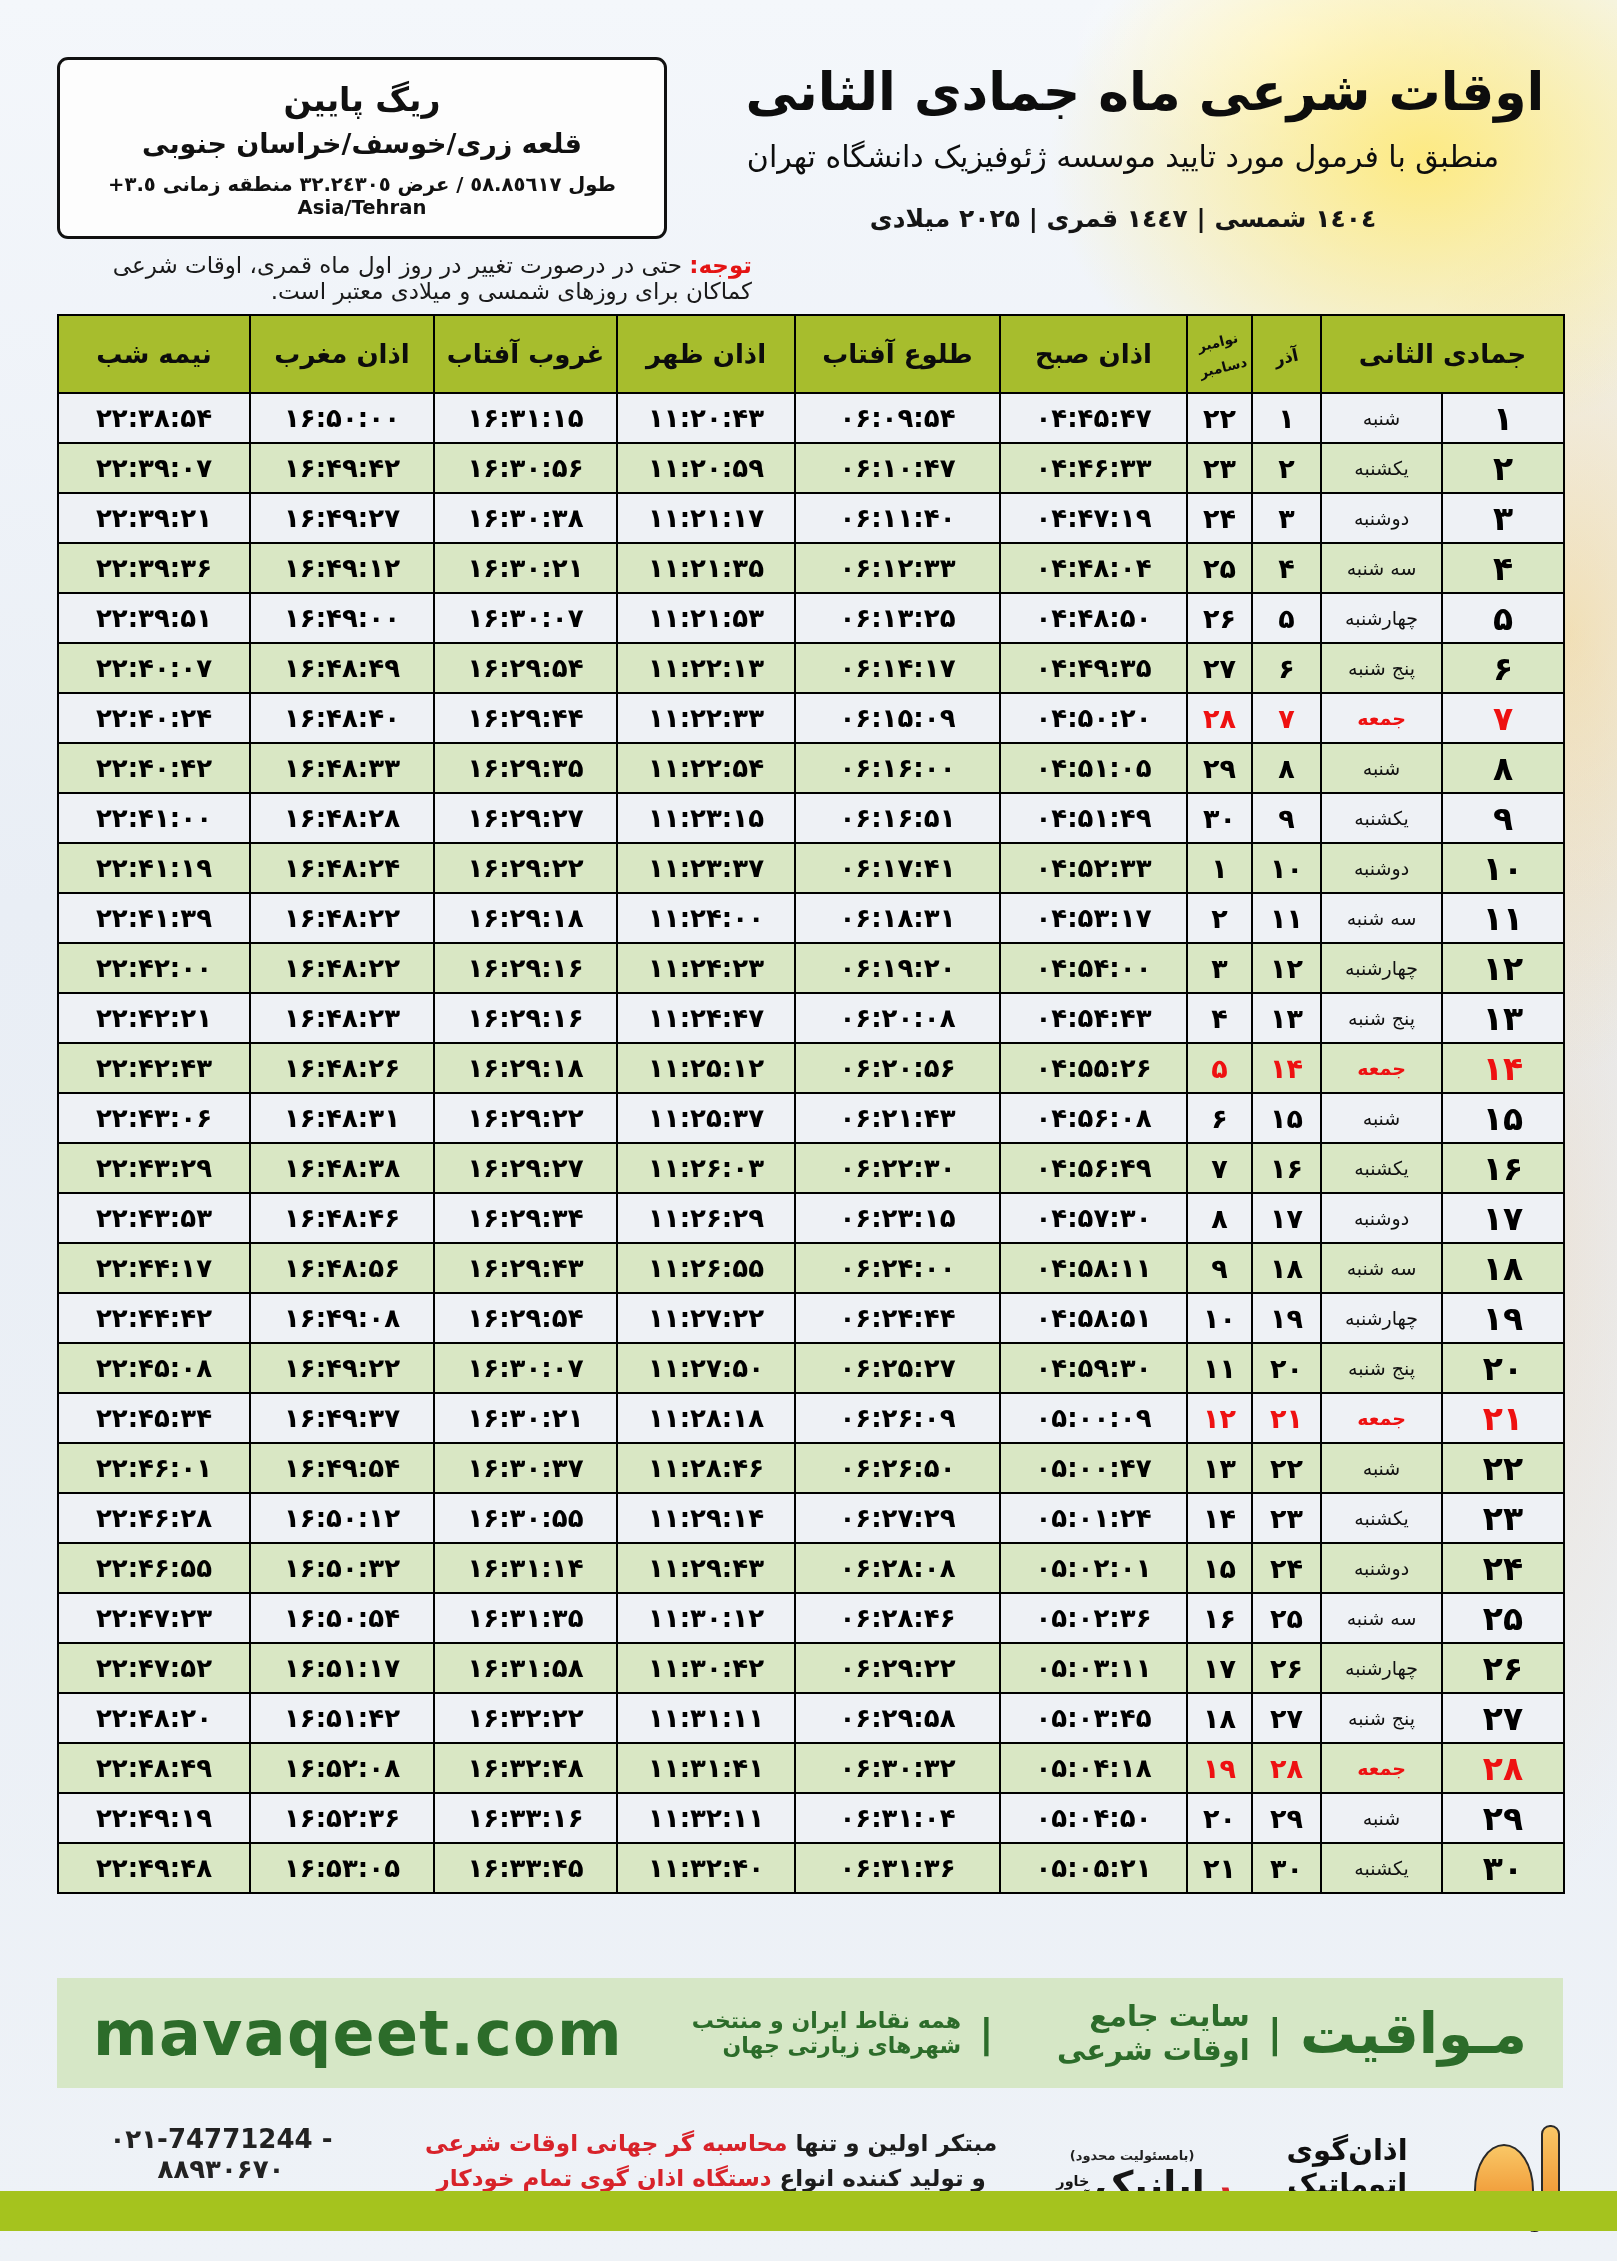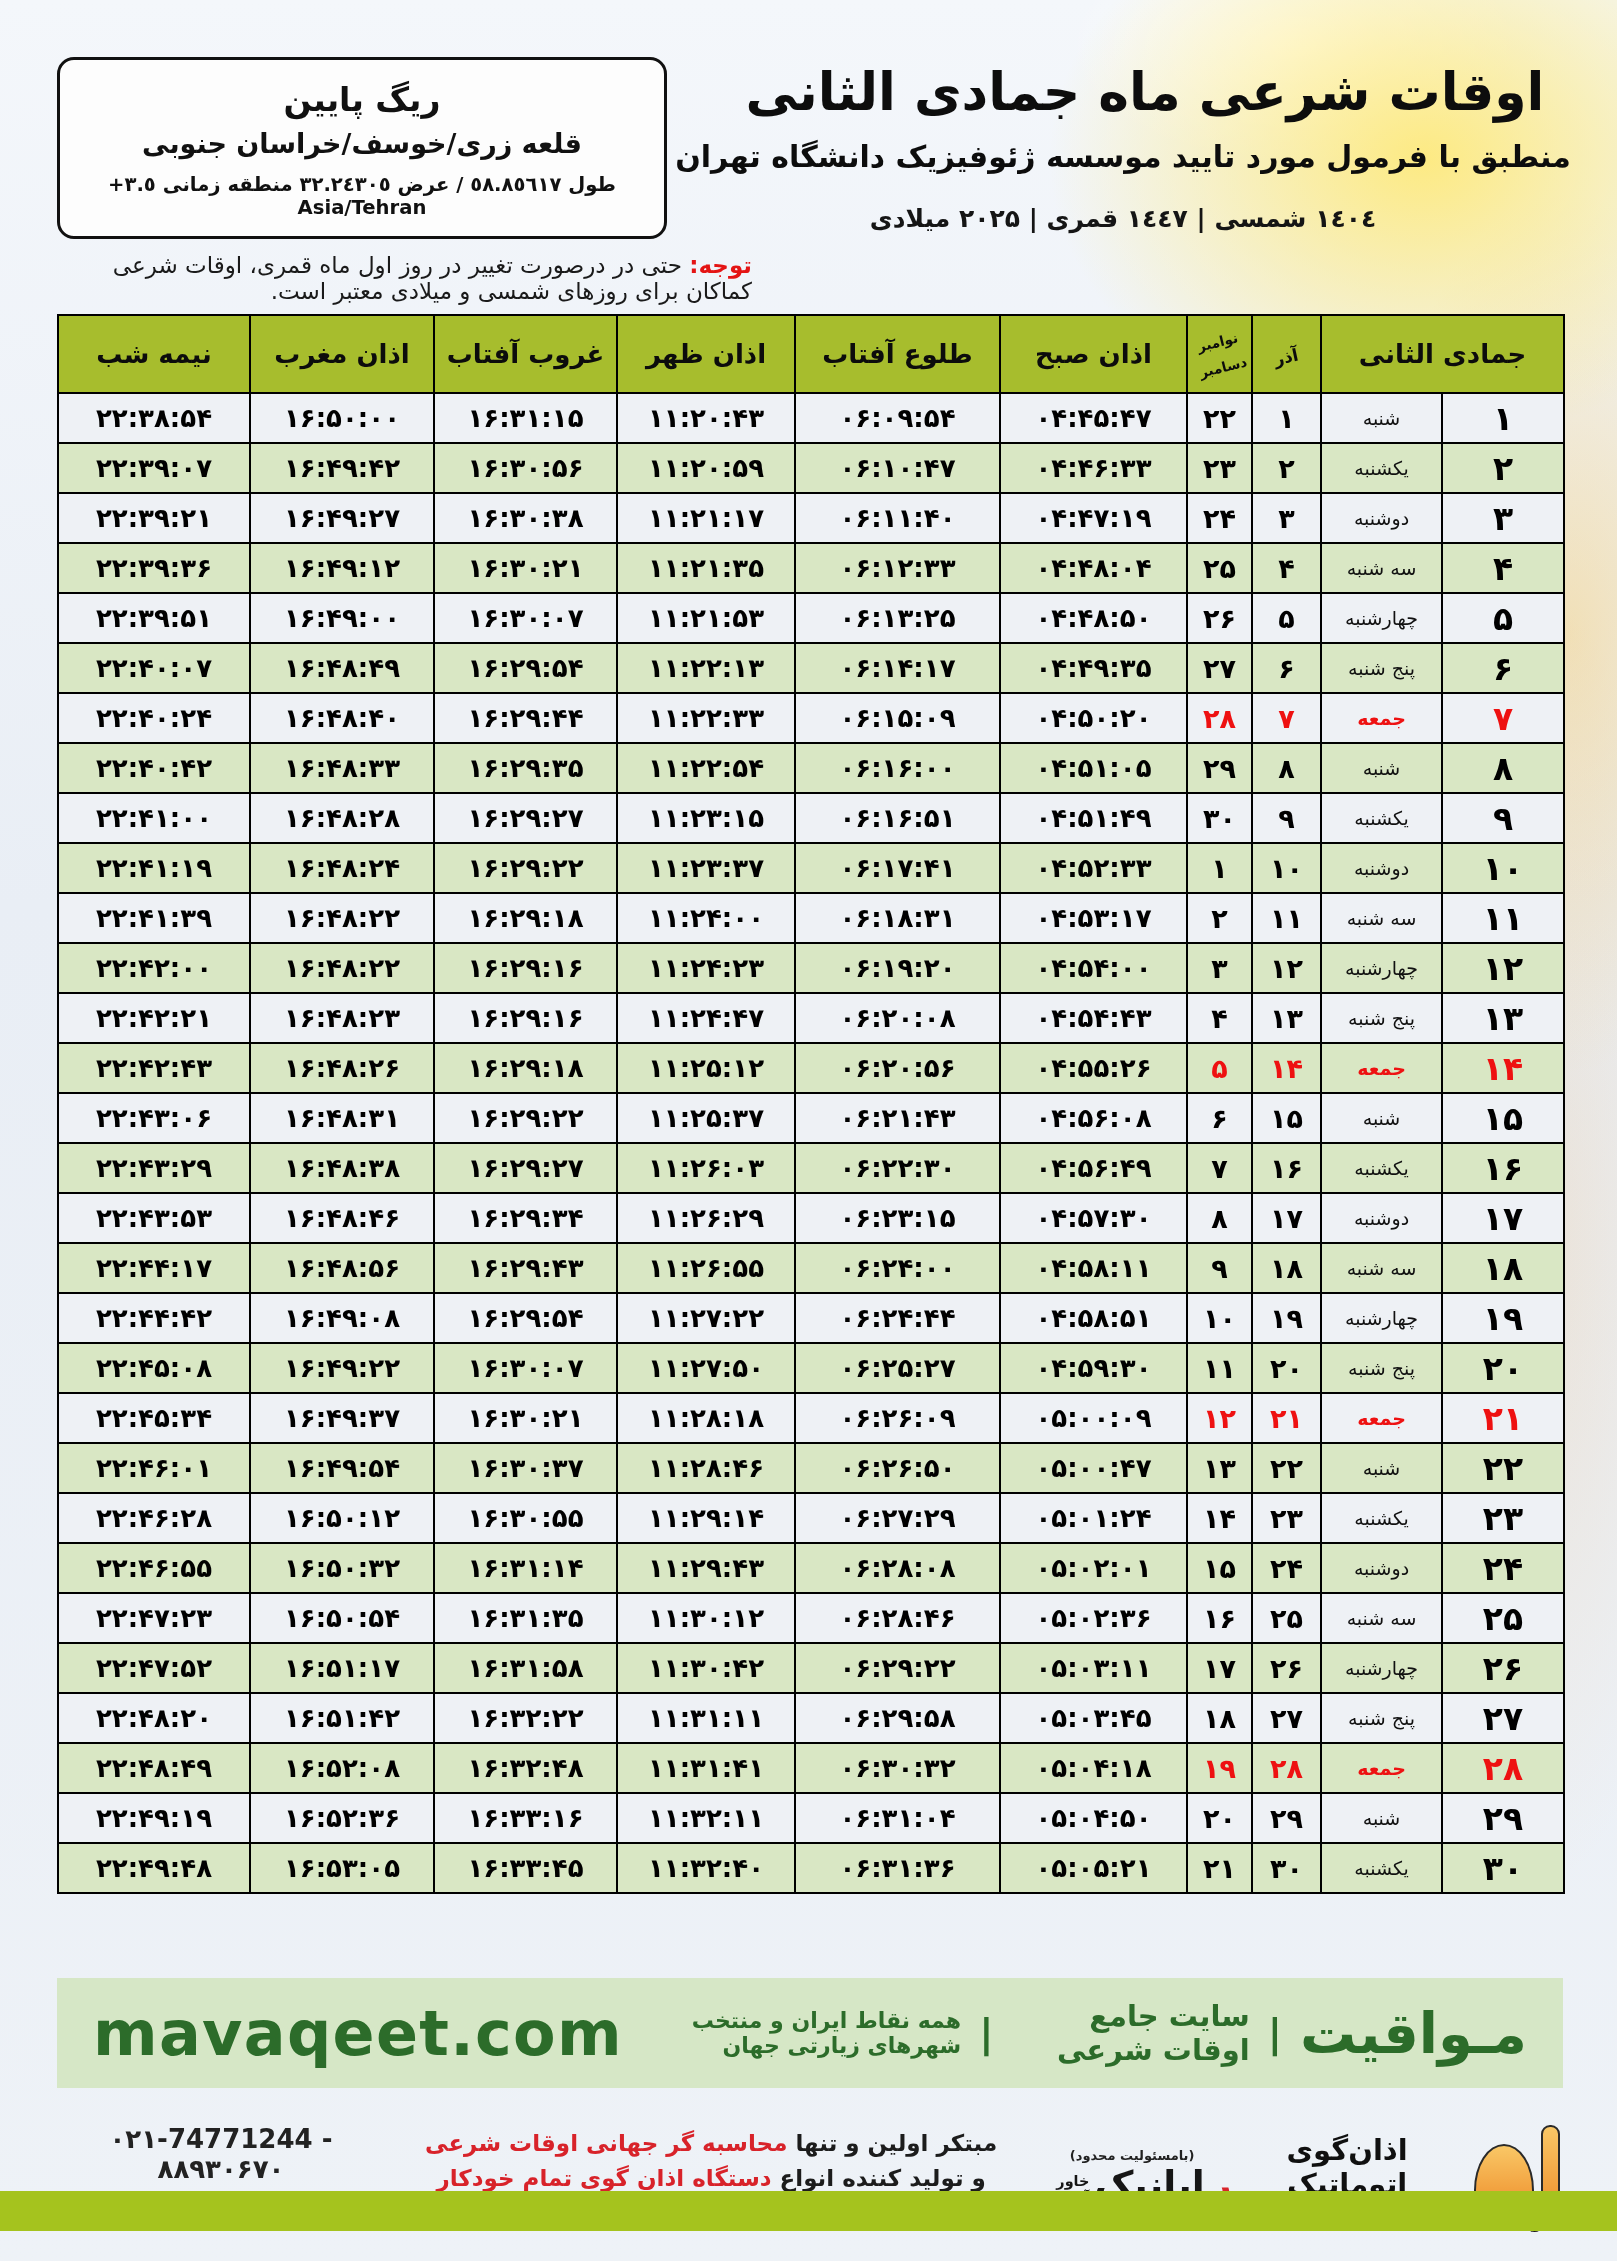--- a/index.html
+++ b/index.html
@@ -10,28 +10,28 @@
     background:
       radial-gradient(ellipse 535px 404px at 88% 7%, rgba(255,232,110,.85), rgba(255,232,110,0) 70%),
       radial-gradient(ellipse 274px 587px at 97% 28%, rgba(248,198,88,.40), rgba(248,198,88,0) 75%),
       radial-gradient(ellipse 196px 848px at 96% 55%, rgba(236,186,120,.22), rgba(236,186,120,0) 75%),
       radial-gradient(ellipse 326px 170px at 80% 2%, rgba(255,255,255,.9), rgba(255,255,255,0) 70%);
   }
   .content { position:relative; z-index:1; }
 
   
   .top-row { display:flex; align-items:flex-start; padding:57px 39px 0 57px; }
-  .loc-box { width:610px; border:3.3px solid #111; border-radius:17px; background:#fdfdfd;
+  .loc-box { width:610px; border:3.3px solid #111; border-radius:11px; background:#fdfdfd;
              padding:19.6px 13px 17px; text-align:center; direction:rtl; flex:none; }
   .loc-name { font-size:33px; font-weight:bold; color:#111; }
   .loc-region { font-size:27px; font-weight:bold; color:#111; margin-top:9px; }
   .loc-coords { font-size:19.6px; font-weight:bold; color:#111; margin-top:14.4px; direction:rtl; }
   .title-block { flex:1; text-align:center; direction:rtl; padding-top:5.2px; }
   .main-title { font-size:52px; font-weight:bold; color:#0d0d0d;margin-left:44px; }
-  .sub-title { font-size:30px; font-weight:bold; color:#0d0d0d; margin-top:17px; }
+  .sub-title { font-size:30px; font-weight:normal; color:#0d0d0d; margin-top:17px; }
   .year-line { font-size:25px; font-weight:bold; color:#151515; margin-top:30px; }
 
   .notice { margin:13px 0 8px 57px; width:695px; direction:rtl; text-align:right;
             font-size:23px; color:#1a1a1a; }
   .notice b { color:#e41414; }
 
   
   table.times { margin:10.4px 55px 0 57px; width:1505px; border-collapse:collapse;
                 table-layout:fixed; direction:rtl; }
   table.times th, table.times td { border:2px solid #000; text-align:center; vertical-align:middle; }

